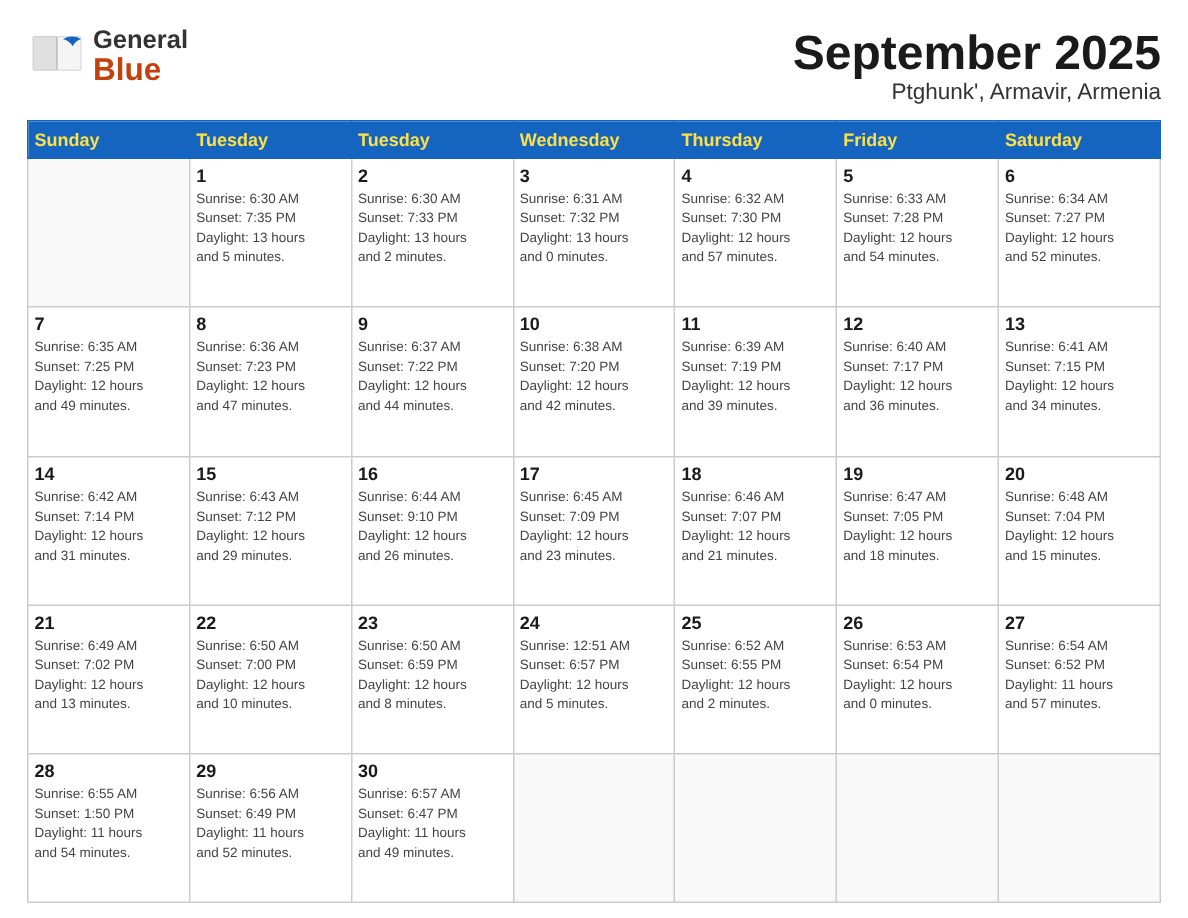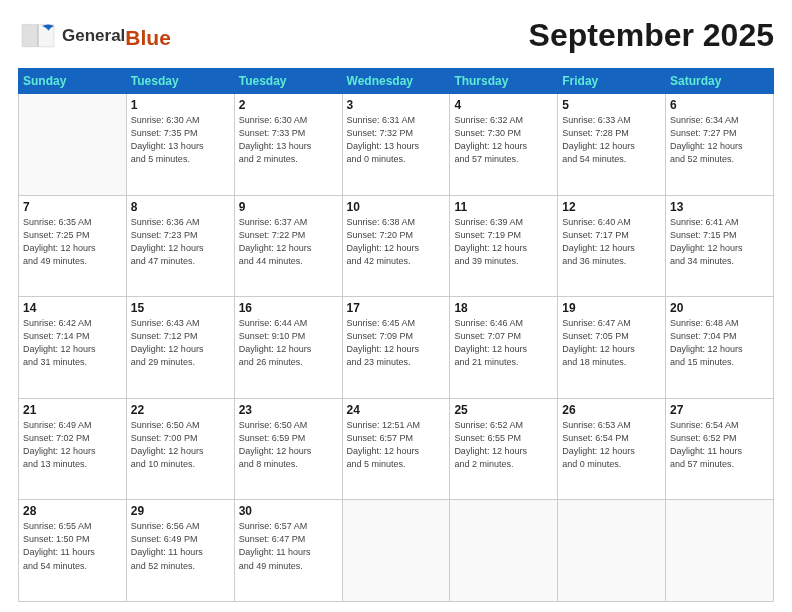--- a/index.html
+++ b/index.html
@@ -39,21 +39,21 @@
     }
     .calendar {
       flex: 1;
       border: 1px solid #ccc;
       border-collapse: collapse;
       width: 100%;
       table-layout: fixed;
     }
     .calendar th {
       background: #1565c0;
-      color: #5eead4;
+      color: #fde047;
       font-size: 12px;
       font-weight: bold;
       padding: 5px 4px;
       text-align: left;
       border: 1px solid #1565c0;
     }
     .calendar td {
       border: 1px solid #ccc;
       vertical-align: top;
       padding: 4px 4px 3px 4px;
@@ -83,20 +83,21 @@
       display: flex;
       align-items: center;
     }
     .logo-icon {
       width: 40px;
       height: 40px;
       margin-right: 4px;
     }
     .logo-name {
       display: flex;
+      flex-direction: column;
       line-height: 1.05;
     }
     .logo-name .general {
       font-size: 17px;
       font-weight: bold;
       color: #333;
     }
     .logo-name .blue {
       font-size: 21px;
       font-weight: bold;
@@ -117,20 +118,21 @@
 
         <path d="M30 10 Q38 6 45 10 Q40 12 38 16 Q36 12 30 10Z" fill="#1565c0"></path>
       </svg>
       <div class="logo-name">
         <span class="general">General</span>
         <span class="blue">Blue</span>
       </div>
     </div>
     <div class="title-block">
       <h1>September 2025</h1>
+      <h2>Ptghunk', Armavir, Armenia</h2>
     </div>
   </div>
 
   <table class="calendar">
     <thead>
       <tr>
         <th>Sunday</th>
         <th>Tuesday</th>
         <th>Tuesday</th>
         <th>Wednesday</th>

